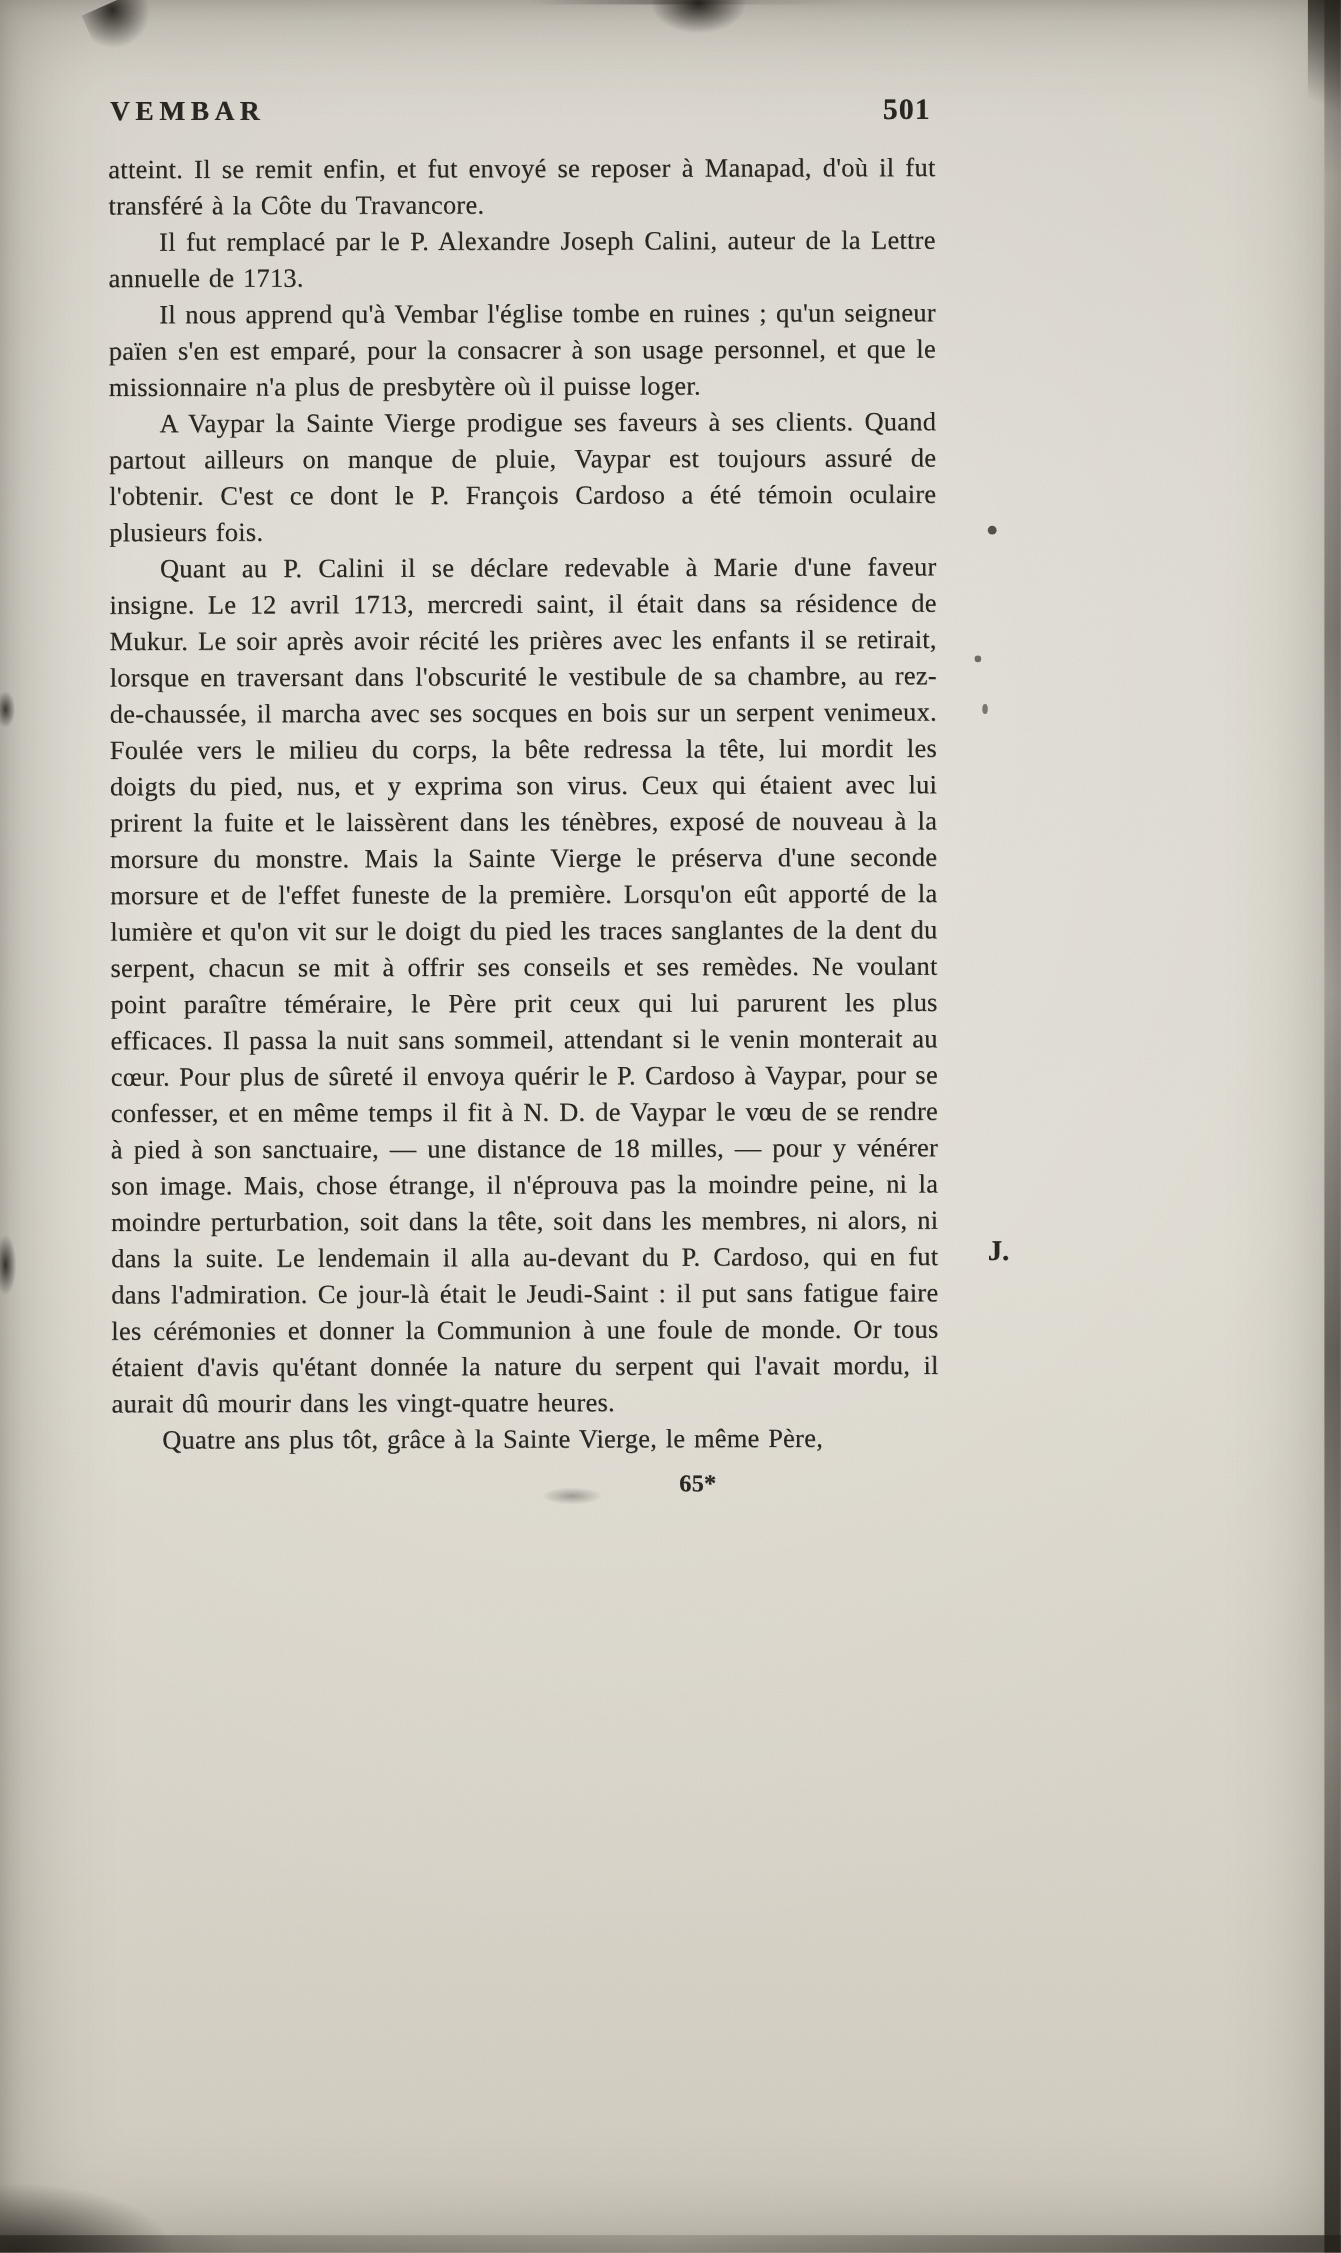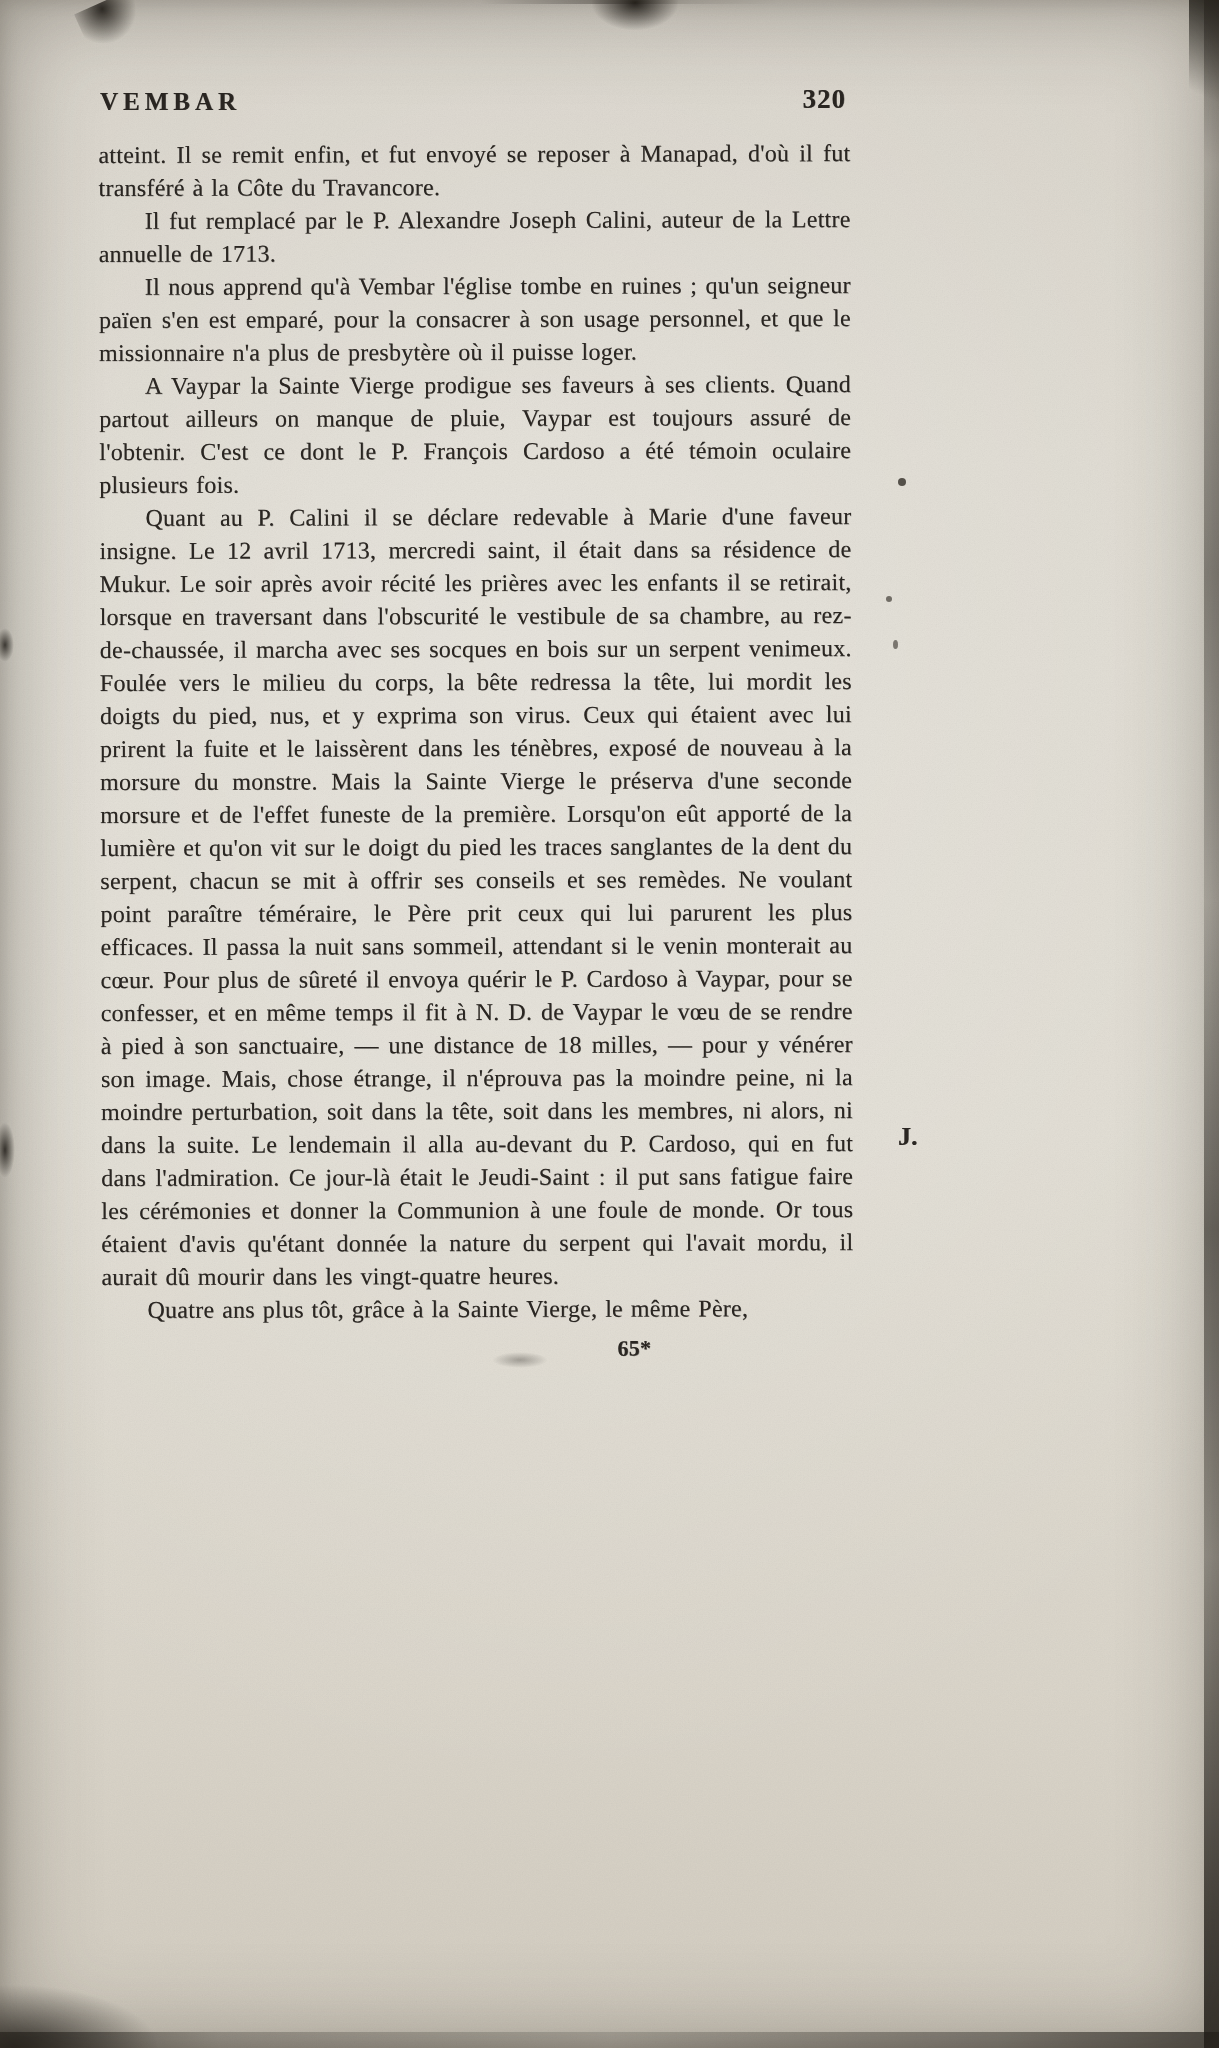--- a/index.html
+++ b/index.html
@@ -133,21 +133,21 @@
     background: linear-gradient(90deg, rgba(24,21,17,0), rgba(24,21,17,0.7) 40%, rgba(24,21,17,0.2) 70%, rgba(24,21,17,0));
   }
 </style>
 </head>
 <body>
 
 <div class="page">
 
   <div class="header">
     <span class="running-title">VEMBAR</span>
-    <span class="page-number">320</span>
+    <span class="page-number">501</span>
   </div>
 
   <div class="text-block">
     <p class="para no-indent">atteint. Il se remit enfin, et fut envoyé se reposer à Manapad, d'où il fut transféré à la Côte du Travancore.</p>
     <p class="para">Il fut remplacé par le P. Alexandre Joseph Calini, auteur de la Lettre annuelle de 1713.</p>
     <p class="para">Il nous apprend qu'à Vembar l'église tombe en ruines ; qu'un seigneur païen s'en est emparé, pour la consacrer à son usage personnel, et que le missionnaire n'a plus de presbytère où il puisse loger.</p>
     <p class="para">A Vaypar la Sainte Vierge prodigue ses faveurs à ses clients. Quand partout ailleurs on manque de pluie, Vaypar est toujours assuré de l'obtenir. C'est ce dont le P. François Cardoso a été témoin oculaire plusieurs fois.</p>
     <p class="para">Quant au P. Calini il se déclare redevable à Marie d'une faveur insigne. Le 12 avril 1713, mercredi saint, il était dans sa résidence de Mukur. Le soir après avoir récité les prières avec les enfants il se retirait, lorsque en traversant dans l'obscurité le vestibule de sa chambre, au rez-de-chaussée, il marcha avec ses socques en bois sur un serpent venimeux. Foulée vers le milieu du corps, la bête redressa la tête, lui mordit les doigts du pied, nus, et y exprima son virus. Ceux qui étaient avec lui prirent la fuite et le laissèrent dans les ténèbres, exposé de nouveau à la morsure du monstre. Mais la Sainte Vierge le préserva d'une seconde morsure et de l'effet funeste de la première. Lorsqu'on eût apporté de la lumière et qu'on vit sur le doigt du pied les traces sanglantes de la dent du serpent, chacun se mit à offrir ses conseils et ses remèdes. Ne voulant point paraître téméraire, le Père prit ceux qui lui parurent les plus efficaces. Il passa la nuit sans sommeil, attendant si le venin monterait au cœur. Pour plus de sûreté il envoya quérir le P. Cardoso à Vaypar, pour se confesser, et en même temps il fit à N. D. de Vaypar le vœu de se rendre à pied à son sanctuaire, — une distance de 18 milles, — pour y vénérer son image. Mais, chose étrange, il n'éprouva pas la moindre peine, ni la moindre perturbation, soit dans la tête, soit dans les membres, ni alors, ni dans la suite. Le lendemain il alla au-devant du P. Cardoso, qui en fut dans l'admiration. Ce jour-là était le Jeudi-Saint : il put sans fatigue faire les cérémonies et donner la Communion à une foule de monde. Or tous étaient d'avis qu'étant donnée la nature du serpent qui l'avait mordu, il aurait dû mourir dans les vingt-quatre heures.</p>
     <p class="para">Quatre ans plus tôt, grâce à la Sainte Vierge, le même Père,</p>
     <div class="footer-mark">65*</div>

